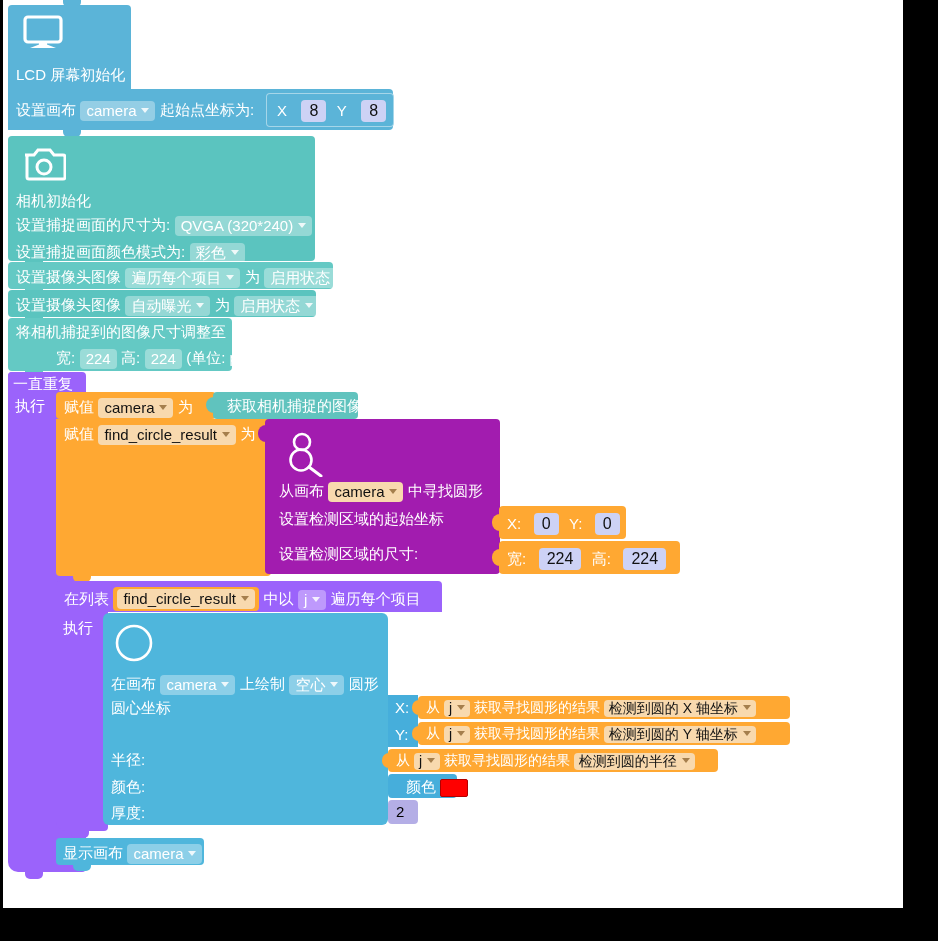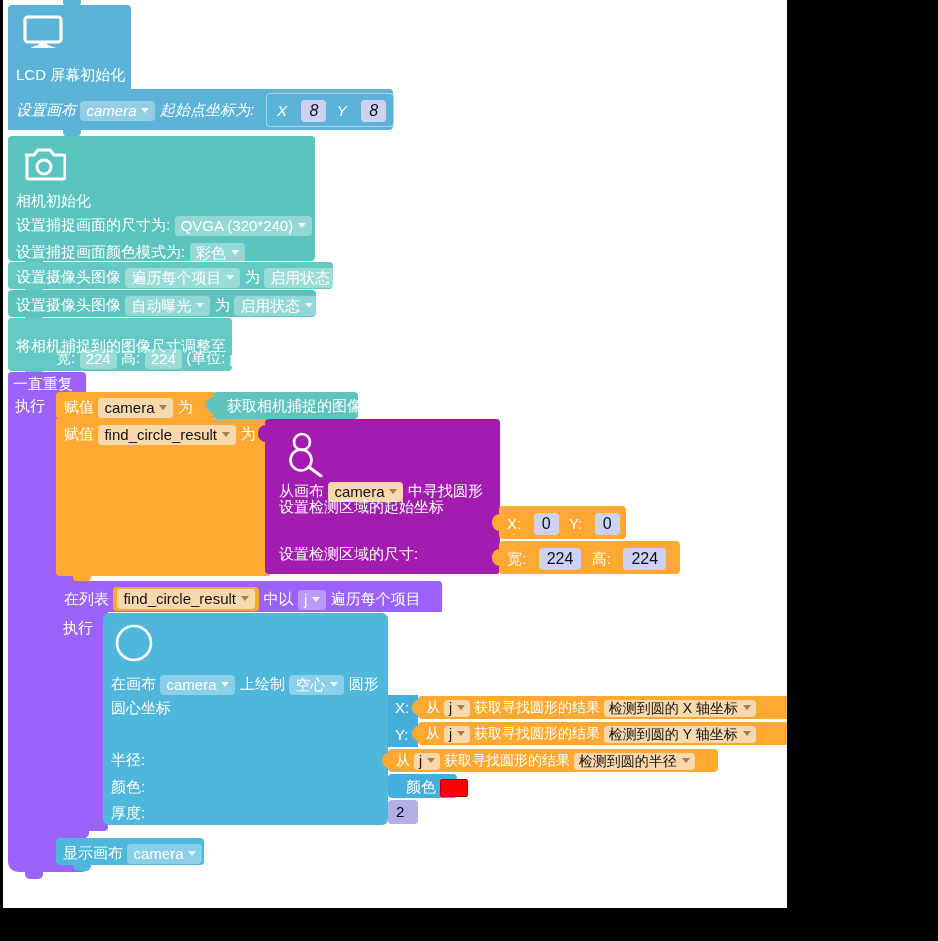--- a/index.html
+++ b/index.html
@@ -3,21 +3,21 @@
 <meta charset="utf-8">
 <style>
   html,body{margin:0;padding:0;}
   body{
     width:938px;height:941px;background:#000;
     font-family:"Liberation Sans","DejaVu Sans",sans-serif;
     overflow:hidden;
   }
   
   #workspace{
-    position:absolute;left:3px;top:0px;width:784px;height:908px;
+    position:absolute;left:3px;top:0px;width:900px;height:908px;
     background:#ffffff;overflow:hidden;
   }
   .blk{position:absolute;box-sizing:border-box;}
   .lbl{white-space:nowrap;}
 
   
   .t-w{color:#ffffff;font-size:15px;line-height:1;}
   .t-b{color:#000000;font-size:15px;line-height:1;}
 
   
@@ -65,21 +65,21 @@
         <rect x="3" y="2" width="36" height="25" rx="3" ry="3" fill="none" stroke="#fff" stroke-width="3.2"></rect>
         <rect x="17" y="26" width="8" height="4" fill="#fff"></rect>
         <path d="M8 33 L21 28 L34 33 Z" fill="#fff"></path>
       </svg>
     </span>
     <div class="lbl t-w" style="position:absolute;left:8px;top:62px;">LCD 屏幕初始化</div>
   </div>
 
   <div class="blk c-lcd" style="left:60px;top:-1px;width:18px;height:7px;border-radius:0 0 4px 4px;"></div>
 
-  <div class="blk c-lcd" style="left:5px;top:89px;width:385px;height:41px;border-radius:0 4px 4px 0;font-style:italic;">
+  <div class="blk c-lcd" style="left:5px;top:89px;width:385px;height:41px;border-radius:0 4px 4px 0;">
     <div style="position:absolute;left:8px;top:12px;white-space:nowrap;">
       <span class="t-w lbl">设置画布</span>
       <span class="field fld-light">
         <span>camera</span>
         <i class="caret"></i>
       </span>
       <span class="t-w lbl">起始点坐标为:</span>
     </div>
 
     <div class="blk c-lcd rnd" style="left:258px;top:4px;width:128px;height:34px;border:1px solid rgba(255,255,255,.45);">
@@ -145,21 +145,21 @@
       <span class="t-w lbl">为</span>
       <span class="field fld-light">
         <span>启用状态</span>
         <i class="caret"></i>
       </span>
     </div>
   </div>
   <div class="blk c-cam" style="left:22px;top:317px;width:18px;height:6px;border-radius:0 0 5px 5px;"></div>
 
   <div class="blk c-cam2 rnd" style="left:5px;top:318px;width:224px;height:53px;">
-    <div class="lbl t-w" style="position:absolute;left:8px;top:6px;margin-top:14px;">将相机捕捉到的图像尺寸调整至</div>
+    <div class="lbl t-w" style="position:absolute;left:8px;top:6px;">将相机捕捉到的图像尺寸调整至</div>
     <div style="position:absolute;left:8px;top:31px;white-space:nowrap;margin-left:40px;">
       <span class="t-w lbl">宽:</span>
       <span class="field fld-light">224</span>
       <span class="t-w lbl">高:</span>
       <span class="field fld-light">224</span>
       <span class="t-w lbl">(单位: px)</span>
     </div>
   </div>
   <div class="blk c-cam2" style="left:22px;top:371px;width:18px;height:6px;border-radius:0 0 5px 5px;"></div>
 
@@ -208,21 +208,21 @@
       </svg>
     </span>
     <div style="position:absolute;left:14px;top:63px;white-space:nowrap;">
       <span class="t-w lbl">从画布</span>
       <span class="field fld-orange">
         <span>camera</span>
         <i class="caret caret-o"></i>
       </span>
       <span class="t-w lbl">中寻找圆形</span>
     </div>
-    <div class="lbl t-w" style="position:absolute;left:14px;top:80px;">设置检测区域的起始坐标</div>
+    <div class="lbl t-w" style="position:absolute;left:14px;top:92px;">设置检测区域的起始坐标</div>
     <div class="lbl t-w" style="position:absolute;left:14px;top:127px;">设置检测区域的尺寸:</div>
   </div>
 
   <div class="blk c-or rnd" style="left:496px;top:506px;width:127px;height:33px;">
     <div class="plug c-or" style="left:-7px;top:8px;width:8px;height:17px;border-radius:8px 0 0 8px;"></div>
     <div style="position:absolute;left:8px;top:9px;white-space:nowrap;">
       <span class="t-w lbl">X:</span>
       <span class="fld-num" style="margin-left:8px;">0</span>
       <span class="t-w lbl" style="margin-left:6px;">Y:</span>
       <span class="fld-num" style="margin-left:8px;">0</span>

